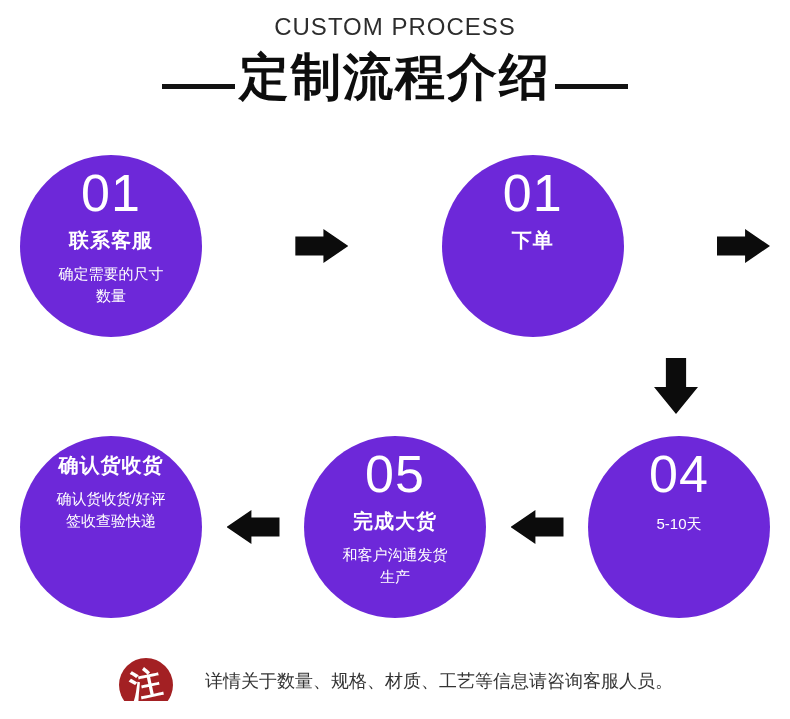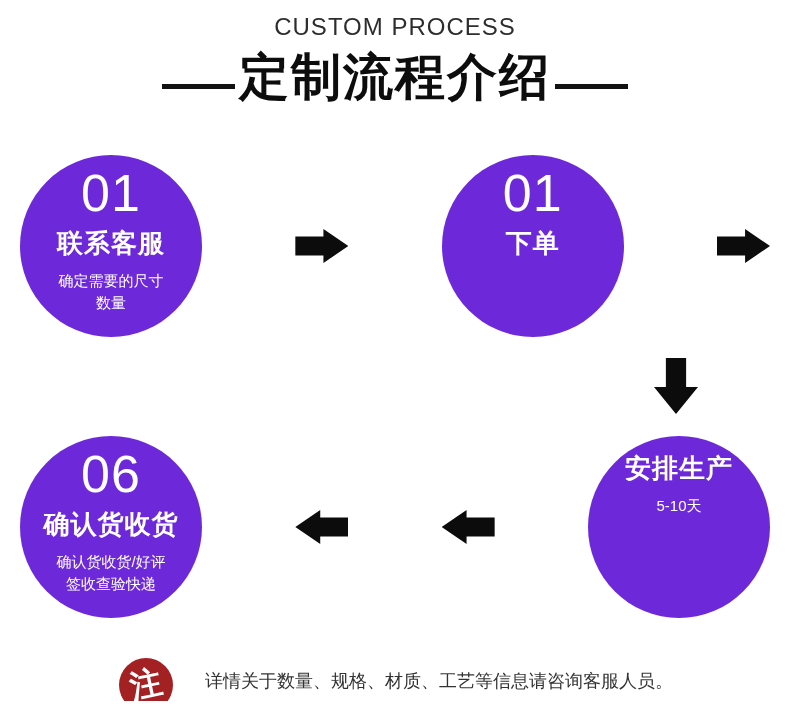--- a/index.html
+++ b/index.html
@@ -69,21 +69,21 @@
     flex: 0 0 auto;
   }
   .step-number {
     font-size: 52px;
     line-height: 1.08;
     font-weight: 400;
     letter-spacing: 1px;
   }
   .step-title {
     margin-top: 7px;
-    font-size: 26px;
+    font-size: 20px;
     line-height: 1.2;
     font-weight: 700;
     letter-spacing: 1px;
   }
   .step-desc {
     margin-top: 11px;
     font-size: 15px;
     line-height: 22px;
     font-weight: 400;
   }
@@ -184,35 +184,42 @@
     <div class="arrow arrow-right"></div>
 
   </div>
 
   <div class="down-row">
     <div class="arrow arrow-down"></div>
   </div>
 
   <div class="flow-row row-bottom">
     <div class="circle">
-      <div class="step-number">06</div>
       <div class="step-title">确认货收货</div>
       <div class="step-desc">
         <span>确认货收货/好评</span>
         <span>签收查验快递</span>
       </div>
     </div>
 
     <div class="arrow arrow-left"></div>
 
+    <div class="circle">
+      <div class="step-number">05</div>
+      <div class="step-title">完成大货</div>
+      <div class="step-desc">
+        <span>和客户沟通发货</span>
+        <span>生产</span>
+      </div>
+    </div>
 
     <div class="arrow arrow-left"></div>
 
     <div class="circle">
-      <div class="step-title">安排生产</div>
+      <div class="step-number">04</div>
       <div class="step-desc">
         <span>5-10天</span>
       </div>
     </div>
   </div>
 
   <div class="note">
     <div class="note-badge">
       <span>注</span>
     </div>

